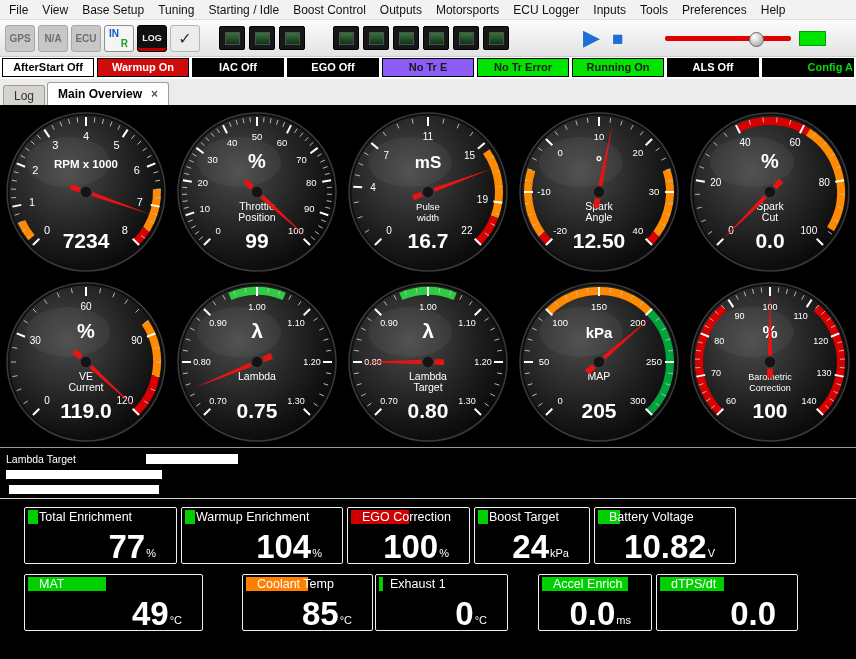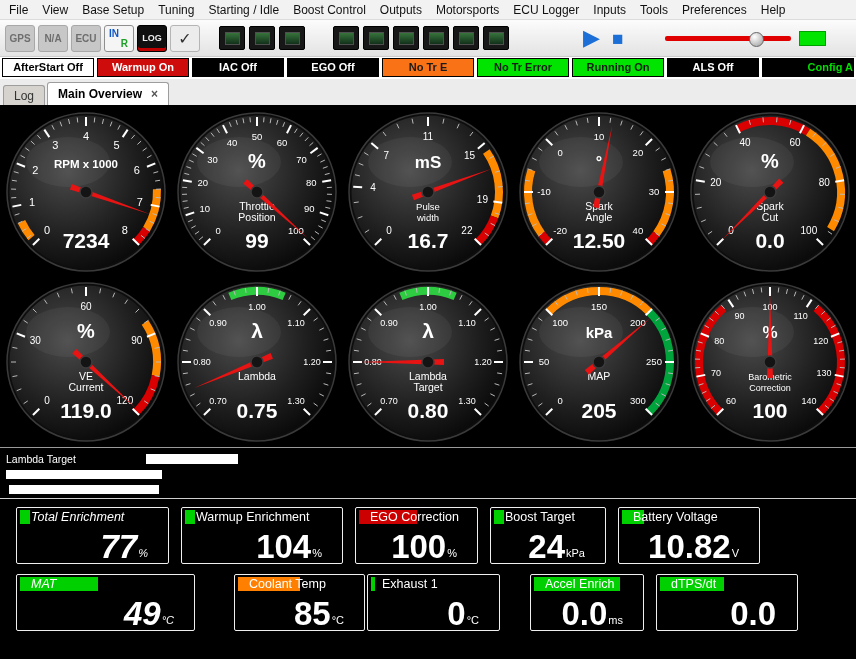--- a/index.html
+++ b/index.html
@@ -52,22 +52,22 @@
   .legend-row{display:flex;align-items:center;height:15px;}
   .legend-title{font-size:10.5px;width:140px;}
   .lbar{background:#fff;display:inline-block;}
   .lbar.b1{width:92px;height:10px;}
   .lbar.b2{width:156px;height:9px;margin-top:1px;}
   .lbar.b3{width:150px;height:9px;margin-top:2px;margin-left:3px;}
 
   
   .readouts{padding:8px 0 0 8px;}
   .ro-row{display:flex;margin-bottom:10px;}
-  .ro-box{background:#000;border:1px solid #efefef;border-radius:2px;position:relative;box-sizing:border-box;height:57px;margin-left:12px;}
-  .ro-row .ro-box:first-child{margin-left:8px;font-style:italic;}
+  .ro-box{background:#000;border:1px solid #efefef;border-radius:2px;position:relative;box-sizing:border-box;height:57px;margin-left:4px;}
+  .ro-row .ro-box:first-child{margin-left:16px;}
   .ro-row0 .ro-box:nth-child(1){width:153px;}
   .ro-row0 .ro-box:nth-child(2){width:162px;}
   .ro-row0 .ro-box:nth-child(3){width:123px;}
   .ro-row0 .ro-box:nth-child(4){width:116px;}
   .ro-row0 .ro-box:nth-child(5){width:142px;}
   .ro-row1 .ro-box:nth-child(1){width:179px;}
   .ro-row1 .ro-box:nth-child(2){width:131px;margin-left:39px;}
   .ro-row1 .ro-box:nth-child(3){width:133px;margin-left:2px;}
   .ro-row1 .ro-box:nth-child(4){width:114px;margin-left:30px;}
   .ro-row1 .ro-box:nth-child(5){width:142px;}
@@ -155,21 +155,21 @@
       <div class="handle" id="sliderHandle" style="left: calc(72% - 7px);"></div>
     </div>
     <div class="green-ind"></div>
   </div>
 
   <div class="statusbar" id="statusbar">
       <div class="ind" style="background: rgb(255, 255, 255); color: rgb(0, 0, 0);">AfterStart Off</div>
       <div class="ind" style="background: rgb(207, 12, 12); color: rgb(255, 255, 255);">Warmup On</div>
       <div class="ind" style="background: rgb(0, 0, 0); color: rgb(255, 255, 255);">IAC Off</div>
       <div class="ind" style="background: rgb(0, 0, 0); color: rgb(255, 255, 255);">EGO Off</div>
-      <div class="ind" style="background: #f97316; color: rgb(26, 26, 26);">No Tr E</div>
+      <div class="ind" style="background: #8b5cf6; color: rgb(26, 26, 26);">No Tr E</div>
       <div class="ind" style="background: rgb(0, 228, 0); color: rgb(26, 26, 26);">No Tr Error</div>
       <div class="ind" style="background: rgb(0, 228, 0); color: rgb(26, 26, 26);">Running On</div>
       <div class="ind" style="background: rgb(0, 0, 0); color: rgb(255, 255, 255);">ALS Off</div>
       <div class="ind" style="background: rgb(0, 0, 0); color: rgb(0, 221, 0); text-align: right;">Config A</div>
     </div>
 
   <div class="tabbar">
     <div class="tab inactive">Log</div>
     <div class="tab active">
       <span>Main Overview</span>

